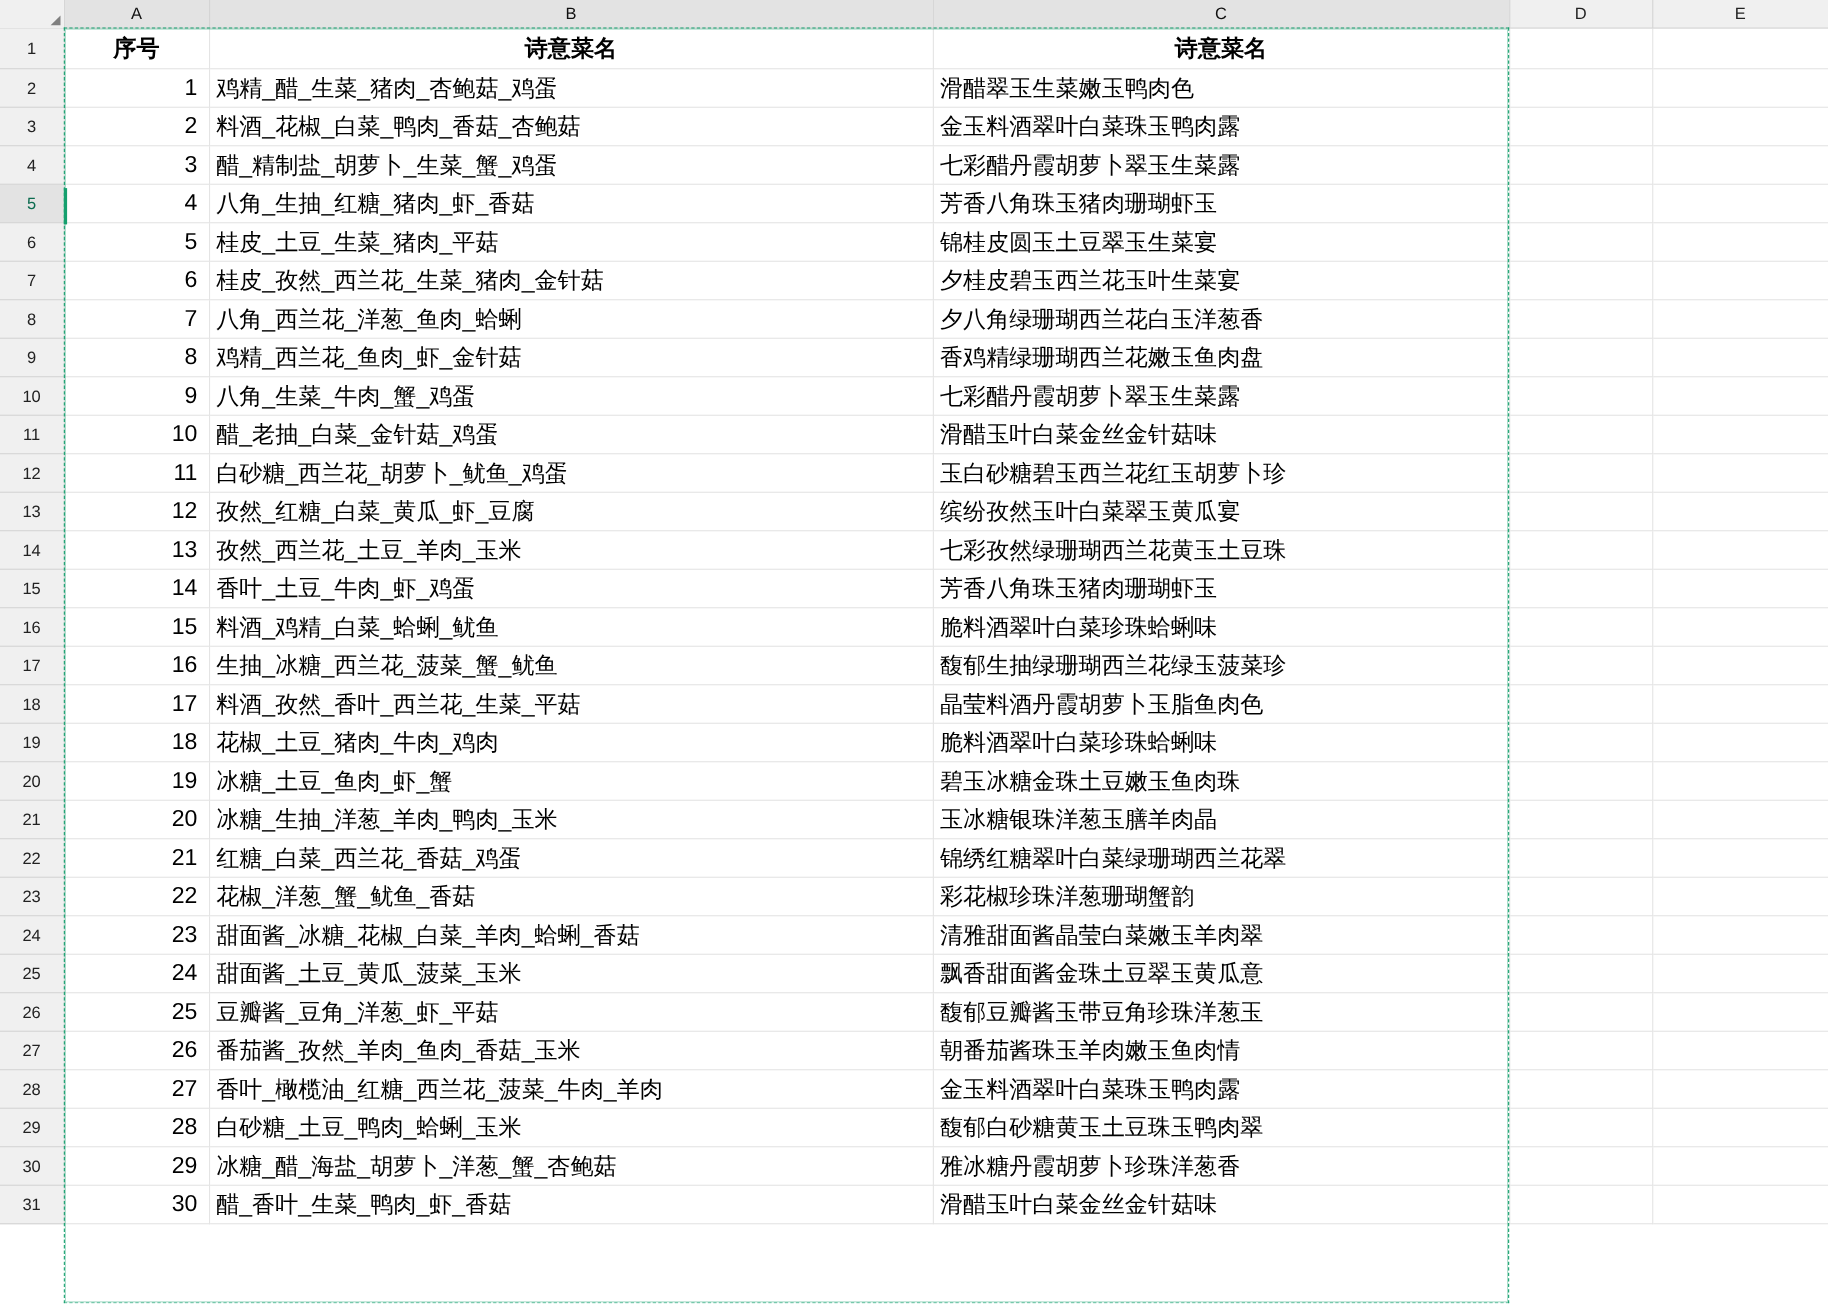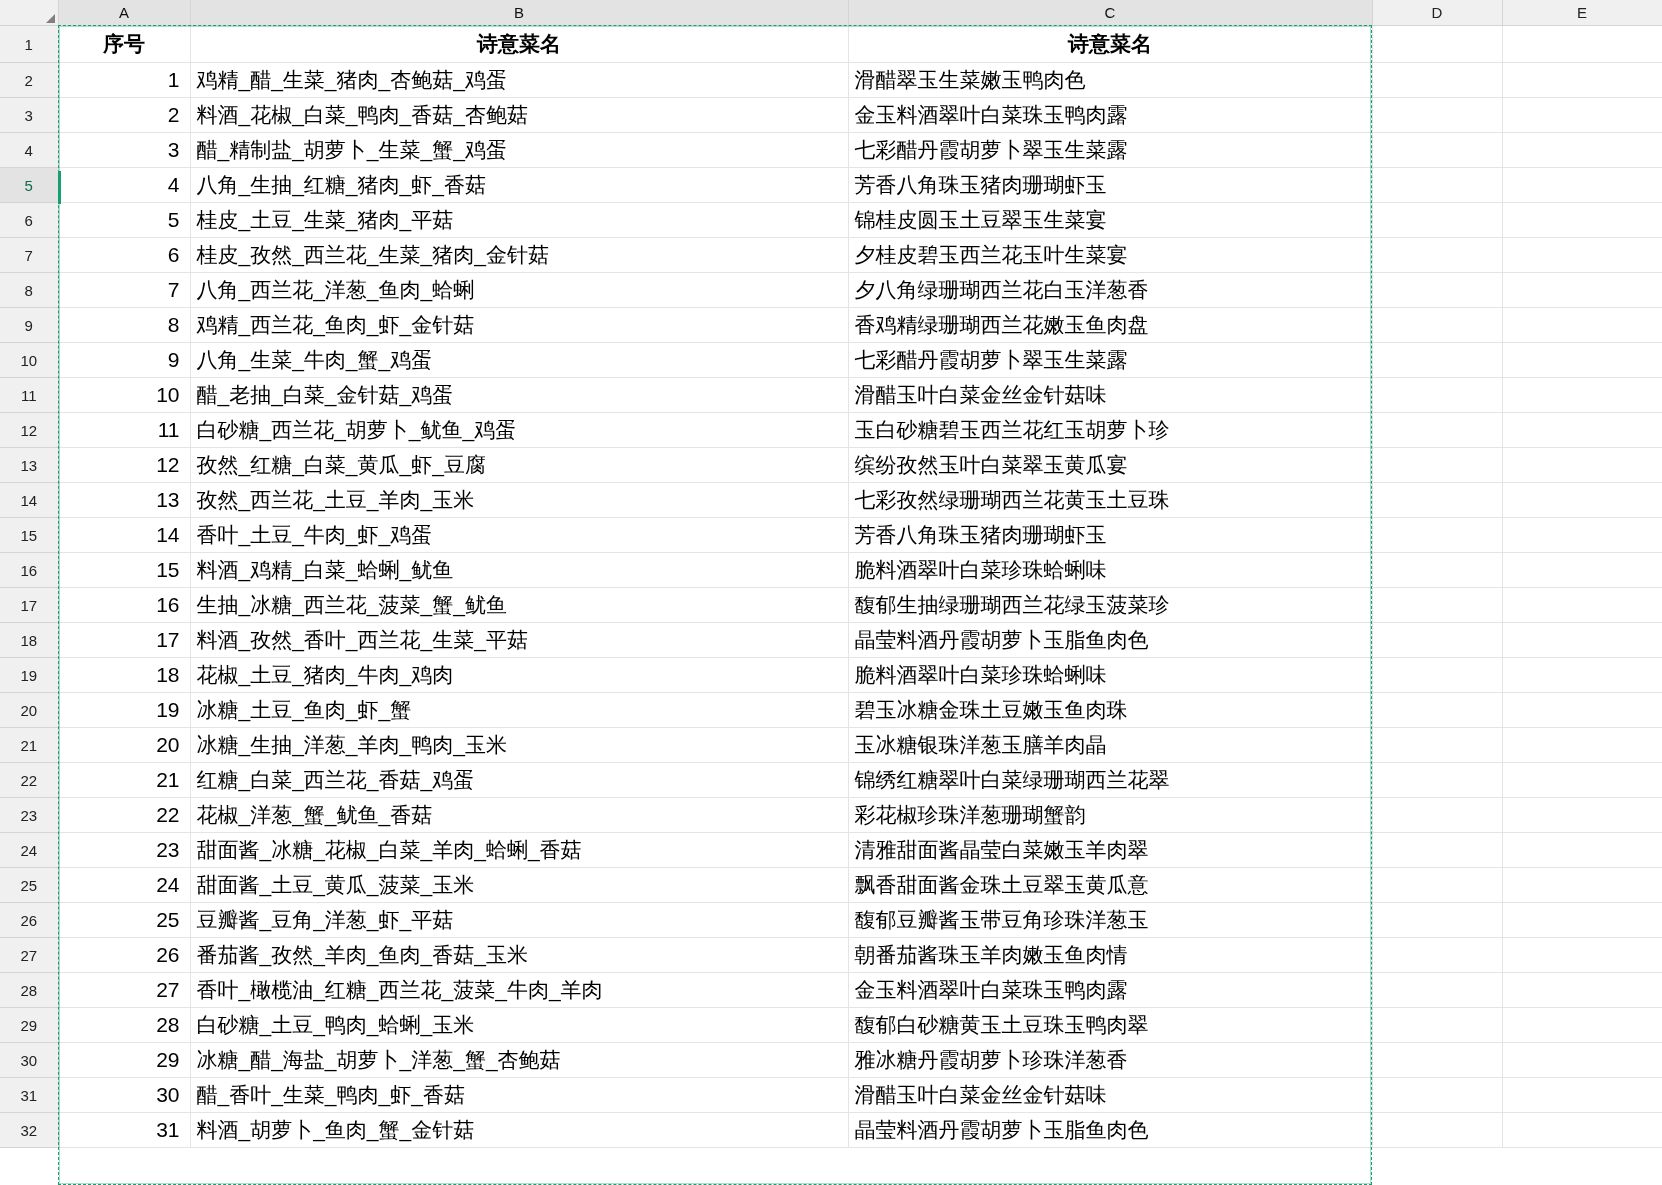--- a/index.html
+++ b/index.html
@@ -395,27 +395,19 @@
         <td class="cell empty"></td>
       </tr>
       <tr>
         <td class="row-head">31</td>
         <td class="cell num">30</td>
         <td class="cell txt">醋_香叶_生菜_鸭肉_虾_香菇</td>
         <td class="cell txt">滑醋玉叶白菜金丝金针菇味</td>
         <td class="cell empty"></td>
         <td class="cell empty"></td>
       </tr>
-      <tr>
-        <td class="row-head">32</td>
-        <td class="cell num">31</td>
-        <td class="cell txt">料酒_胡萝卜_鱼肉_蟹_金针菇</td>
-        <td class="cell txt">晶莹料酒丹霞胡萝卜玉脂鱼肉色</td>
-        <td class="cell empty"></td>
-        <td class="cell empty"></td>
-      </tr>
     </tbody>
   </table>
 
   <div id="sel-overlay"></div>
   <div id="sel-overlay-inner"></div>
   <div class="active-cell-mark"></div>
 </div>
 
 </body></html>

